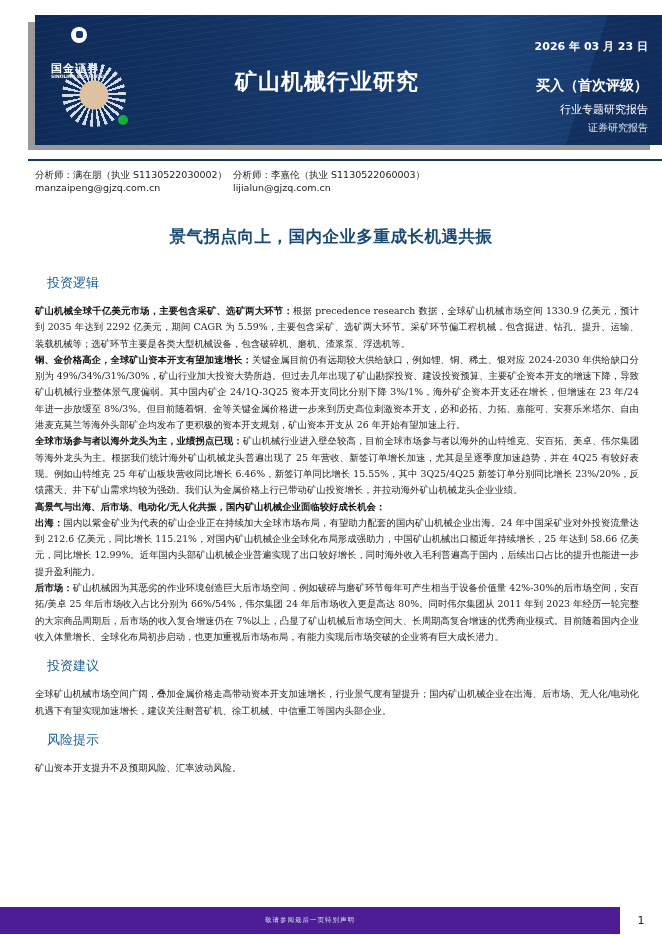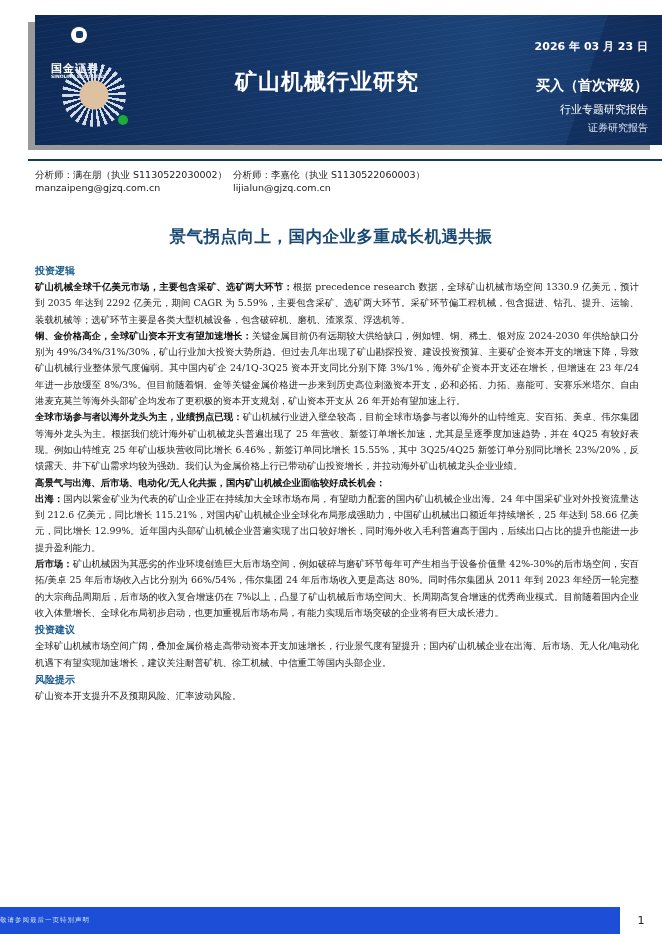--- a/index.html
+++ b/index.html
@@ -35,26 +35,26 @@
 
   
   .analysts { position: absolute; left: 35px; top: 168px; font-size: 9.5px; line-height: 13px; color: #1a1a1a; }
   .analysts .row { display: flex; }
   .analysts .col1 { width: 198px; }
 
   .headline { position: absolute; left: 0; width: 662px; top: 226px; text-align: center; color: #1a4a73; font-size: 16.5px; font-weight: bold; letter-spacing: 0.5px; }
 
   
   .content { position: absolute; left: 35px; top: 262px; width: 604px; font-family: "DejaVu Serif", "Liberation Serif", serif; font-size: 9.4px; line-height: 16.3px; color: #222; text-align: justify; }
-  .sec-title { font-family: "DejaVu Sans", "Liberation Sans", sans-serif; color: #1a5c8f; font-size: 10px; font-weight: bold; line-height: 17px; margin: 0; }
+  .sec-title { font-family: "DejaVu Sans", "Liberation Sans", sans-serif; color: #1a5c8f; font-size: 13px; font-weight: normal; line-height: 17px; margin: 12px; }
   .para { margin: 0; text-indent: 0; }
   .para b { font-weight: bold; color: #111; }
 
   
-  .footer { position: absolute; left: 0; top: 907px; width: 620px; height: 27px; background: #1d4ed8; color: #cfe0ec; font-size: 6.5px; text-align: left; line-height: 27px; letter-spacing: 1px; font-family: "DejaVu Serif", serif; }
+  .footer { position: absolute; left: 0; top: 907px; width: 620px; height: 27px; background: #4c1d95; color: #cfe0ec; font-size: 6.5px; text-align: center; line-height: 27px; letter-spacing: 1px; font-family: "DejaVu Serif", serif; }
   .page-num { position: absolute; left: 620px; top: 907px; width: 42px; height: 27px; line-height: 27px; text-align: center; font-size: 11px; color: #222; }
 </style>
 </head>
 <body>
 
 <div class="banner-shadow"></div>
 <div class="banner">
   <div class="logo">
     <span class="logo-mark"></span>
     <span class="logo-text">

